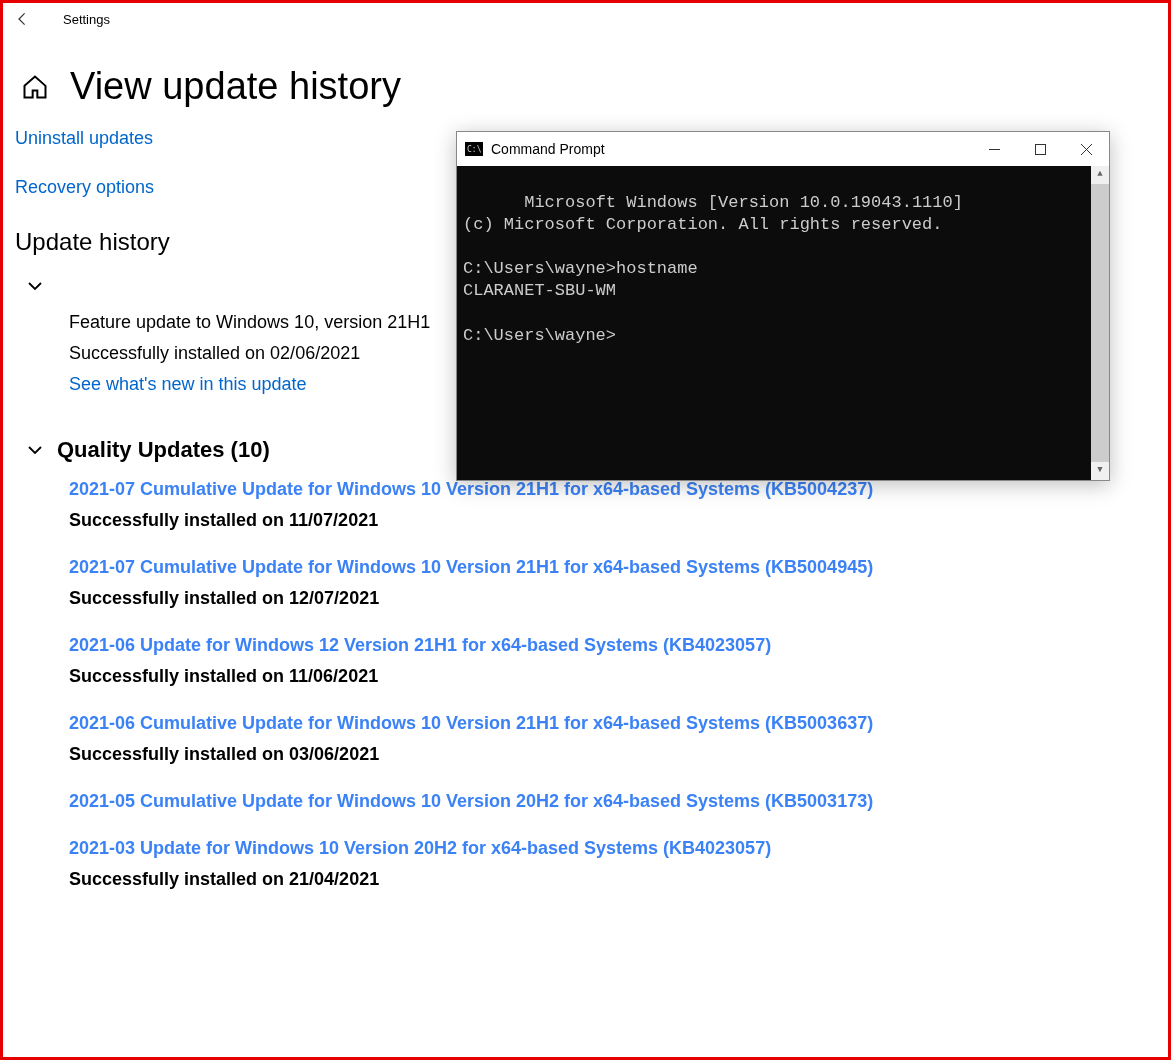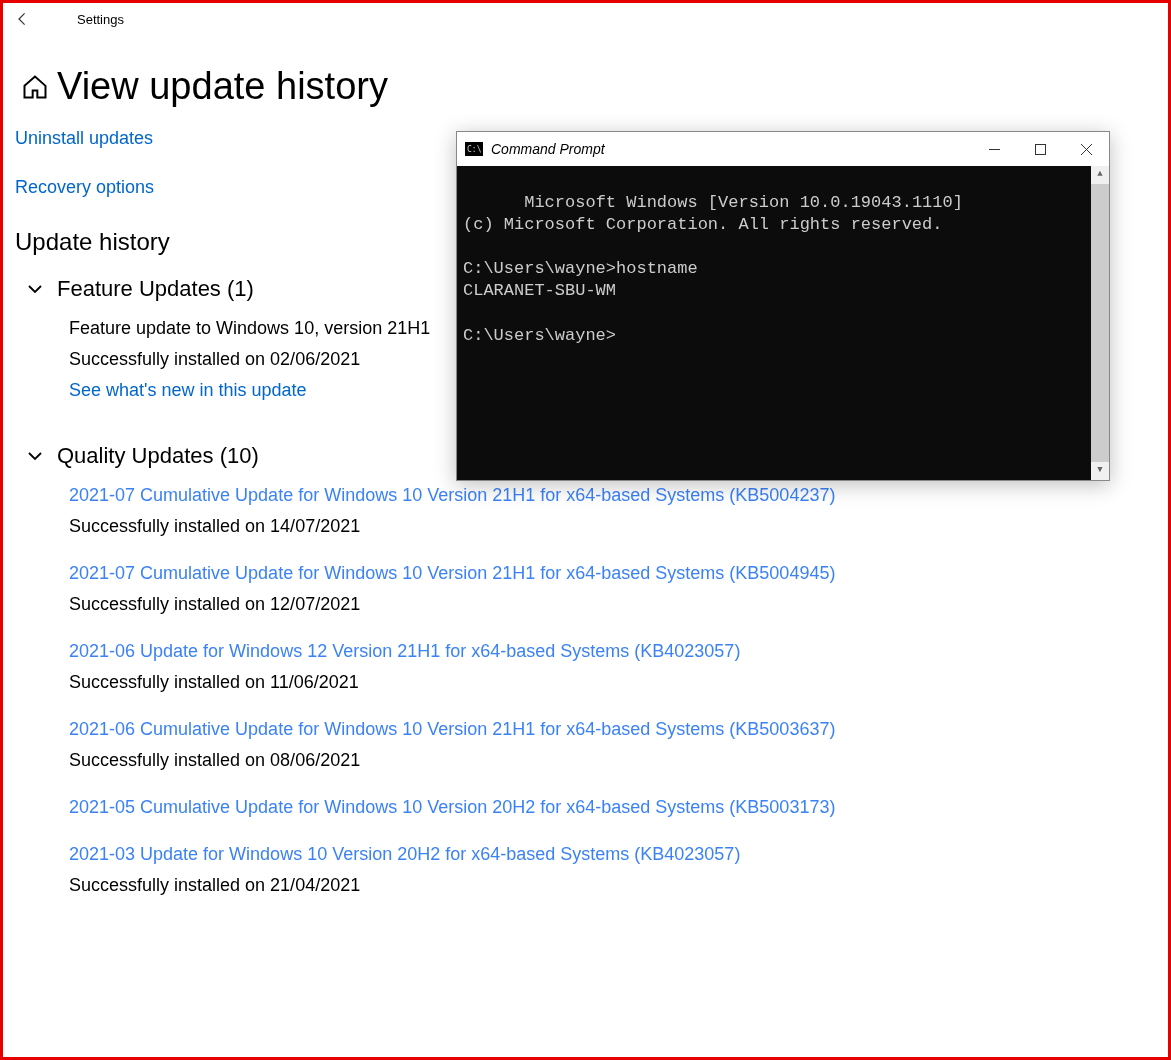--- a/index.html
+++ b/index.html
@@ -15,38 +15,38 @@
     .settings-app {
       padding: 0;
       height: 100%;
       position: relative;
     }
     .titlebar {
       height: 32px;
       display: flex;
       align-items: center;
       padding-left: 10px;
-      gap: 44px;
+      gap: 30px;
     }
     .back-arrow {
       width: 20px;
       height: 20px;
       display: flex;
       align-items: center;
       justify-content: center;
       cursor: pointer;
     }
     .titlebar-title {
       font-size: 13px;
       color: #000;
     }
     .header-row {
       display: flex;
       align-items: center;
-      gap: 8px;
+      gap: 21px;
       padding: 30px 0 20px 18px;
     }
     .home-icon {
       width: 28px;
       height: 28px;
     }
     .page-title {
       font-size: 38px;
       font-weight: 400;
       color: #000;
@@ -144,21 +144,20 @@
       display: flex;
       align-items: center;
       font-size: 8px;
       color: #ccc;
       padding-left: 2px;
       font-family: monospace;
     }
     .cmd-title {
       font-size: 14px;
       color: #000;
-      font-style: italic;
     }
     .cmd-controls {
       display: flex;
     }
     .cmd-ctrl {
       width: 46px;
       height: 34px;
       display: flex;
       align-items: center;
       justify-content: center;
@@ -232,56 +231,55 @@
 
     <div class="section-heading">Update history</div>
 
     <div class="group">
       <div class="group-header">
         <span class="chevron">
           <svg viewBox="0 0 20 20" width="20" height="20">
               <path d="M4 7 L10 13 L16 7" stroke="#000" stroke-width="1.8" fill="none"></path>
             </svg>
         </span>
-        <span>Feature Updates (1)</span>
       </div>
       <div class="group-items">
         <div class="update-entry">
           <div class="update-title">Feature update to Windows 10, version 21H1</div>
           <div class="update-status">Successfully installed on 02/06/2021</div>
           <div class="update-action">See what's new in this update</div>
         </div>
       </div>
     </div>
 
-    <div class="group" style="margin-top:42px;">
+    <div class="group" style="margin-top:42px;font-weight:bold;">
       <div class="group-header">
         <span class="chevron">
           <svg viewBox="0 0 20 20" width="20" height="20">
               <path d="M4 7 L10 13 L16 7" stroke="#000" stroke-width="1.8" fill="none"></path>
             </svg>
         </span>
         <span>Quality Updates (10)</span>
       </div>
       <div class="group-items">
         <div class="update-entry">
           <div class="update-title link">2021-07 Cumulative Update for Windows 10 Version 21H1 for x64-based Systems (KB5004237)</div>
-          <div class="update-status">Successfully installed on 14/07/2021</div>
+          <div class="update-status">Successfully installed on 11/07/2021</div>
         </div>
         <div class="update-entry">
           <div class="update-title link">2021-07 Cumulative Update for Windows 10 Version 21H1 for x64-based Systems (KB5004945)</div>
           <div class="update-status">Successfully installed on 12/07/2021</div>
         </div>
         <div class="update-entry">
           <div class="update-title link">2021-06 Update for Windows 12 Version 21H1 for x64-based Systems (KB4023057)</div>
           <div class="update-status">Successfully installed on 11/06/2021</div>
         </div>
         <div class="update-entry">
           <div class="update-title link">2021-06 Cumulative Update for Windows 10 Version 21H1 for x64-based Systems (KB5003637)</div>
-          <div class="update-status">Successfully installed on 08/06/2021</div>
+          <div class="update-status">Successfully installed on 03/06/2021</div>
         </div>
         <div class="update-entry">
           <div class="update-title link">2021-05 Cumulative Update for Windows 10 Version 20H2 for x64-based Systems (KB5003173)</div>
         </div>
         <div class="update-entry">
           <div class="update-title link">2021-03 Update for Windows 10 Version 20H2 for x64-based Systems (KB4023057)</div>
           <div class="update-status">Successfully installed on 21/04/2021</div>
         </div>
       </div>
     </div>

